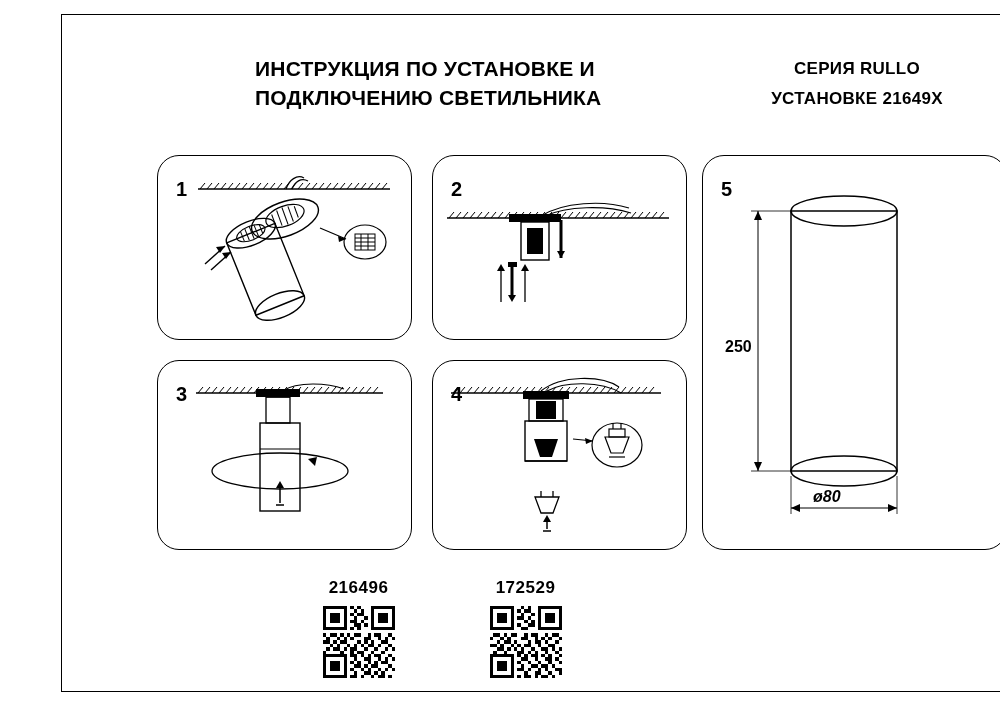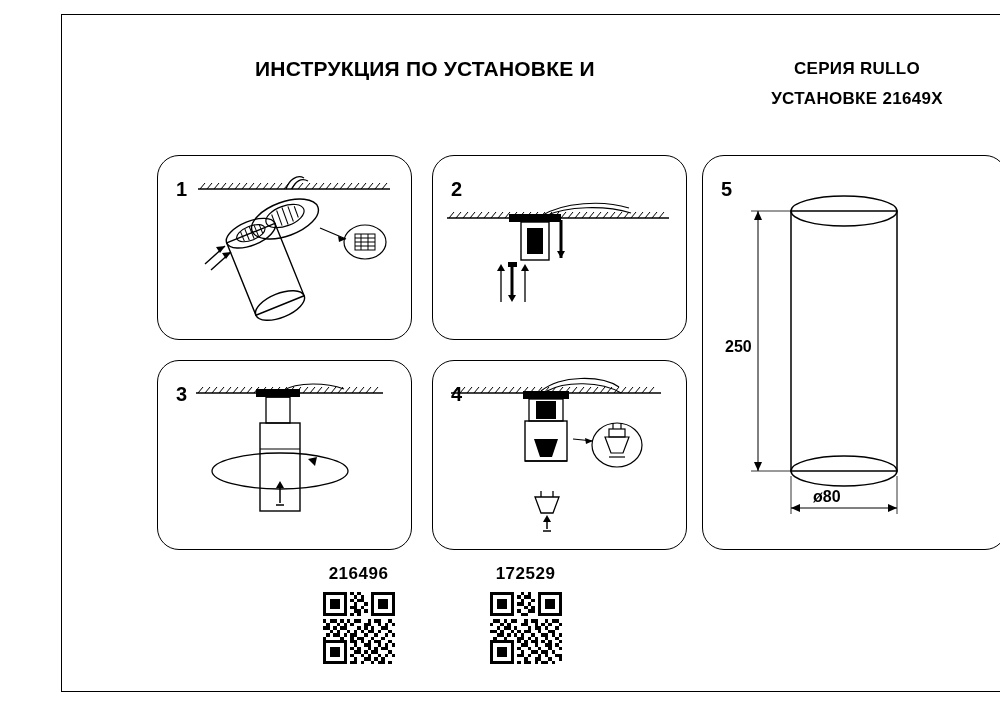--- a/index.html
+++ b/index.html
@@ -64,21 +64,21 @@
   }
   #panel1 { left: 110px; top: 155px; width: 255px; height: 185px; }
   #panel2 { left: 385px; top: 155px; width: 255px; height: 185px; }
   #panel3 { left: 110px; top: 360px; width: 255px; height: 190px; }
   #panel4 { left: 385px; top: 360px; width: 255px; height: 190px; }
   #panel5 { left: 655px; top: 155px; width: 305px; height: 395px; }
 
   .codes {
     position: absolute;
     left: 255px;
-    top: 564px;
+    top: 578px;
     width: 280px;
     display: flex;
     gap: 54px;
     justify-content: center;
   }
   .code-col {
     width: 113px;
     text-align: center;
   }
   .code-label {
@@ -101,20 +101,21 @@
 </style>
 </head>
 <body>
 
 <div id="page">
 
   <div class="frame"></div>
 
   <div class="title">
     <div>ИНСТРУКЦИЯ ПО УСТАНОВКЕ И</div>
+    <div>ПОДКЛЮЧЕНИЮ СВЕТИЛЬНИКА</div>
   </div>
 
   <div class="series-block">
     <div>СЕРИЯ RULLO</div>
     <div>УСТАНОВКЕ 21649X</div>
   </div>
 
   <div class="panel" id="panel1">
     <div class="panel-num" style="left:18px; top:22px;">1</div>
     <svg width="253" height="183" viewBox="0 0 253 183">
@@ -391,21 +392,21 @@
       <line x1="48" y1="55" x2="88" y2="55" stroke="#000" stroke-width="0.8"></line>
       <line x1="48" y1="315" x2="88" y2="315" stroke="#000" stroke-width="0.8"></line>
 
       <line x1="88" y1="352" x2="194" y2="352" stroke="#000" stroke-width="1"></line>
       <path d="M88 352 l9 -4 l0 8 z" fill="#000"></path>
       <path d="M194 352 l-9 -4 l0 8 z" fill="#000"></path>
       <line x1="88" y1="320" x2="88" y2="358" stroke="#000" stroke-width="0.8"></line>
       <line x1="194" y1="320" x2="194" y2="358" stroke="#000" stroke-width="0.8"></line>
     </svg>
     <div class="dim-text" style="position:absolute; left:22px; top:182px;">250</div>
-    <div class="dim-text" style="position:absolute; left:110px; top:332px;">ø80</div>
+    <div class="dim-text" style="position:absolute; left:110px; top:332px;font-style:italic;">ø80</div>
   </div>
 
   <div class="codes">
 
     <div class="code-col">
       <div class="code-label">216496</div>
       <svg class="qr" viewBox="0 0 21 21" shape-rendering="crispEdges">
         <rect width="21" height="21" fill="#fff"></rect>
         <g fill="#000">
           <rect x="0" y="0" width="7" height="1"></rect>

